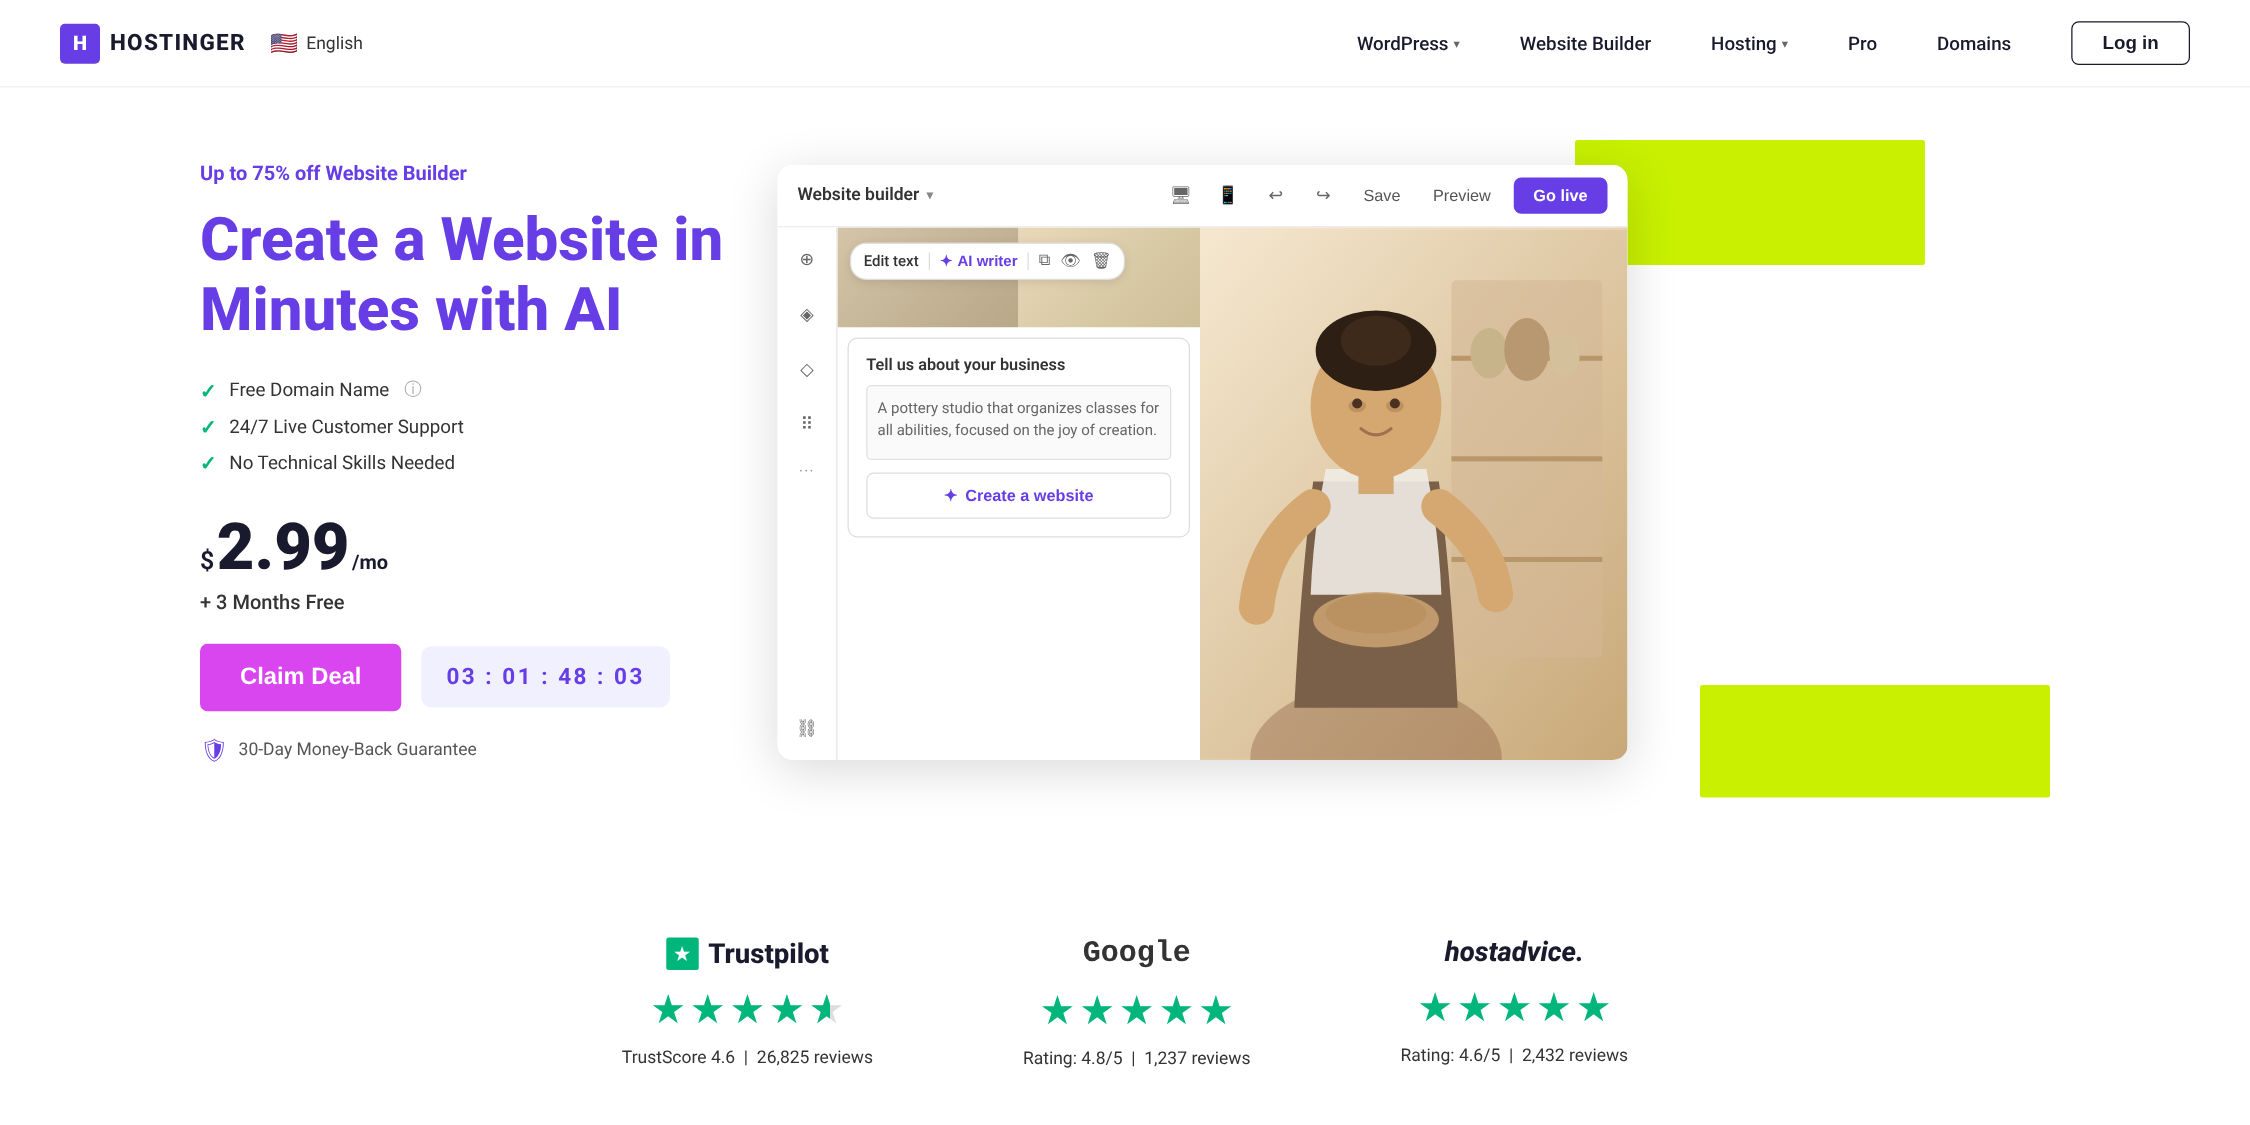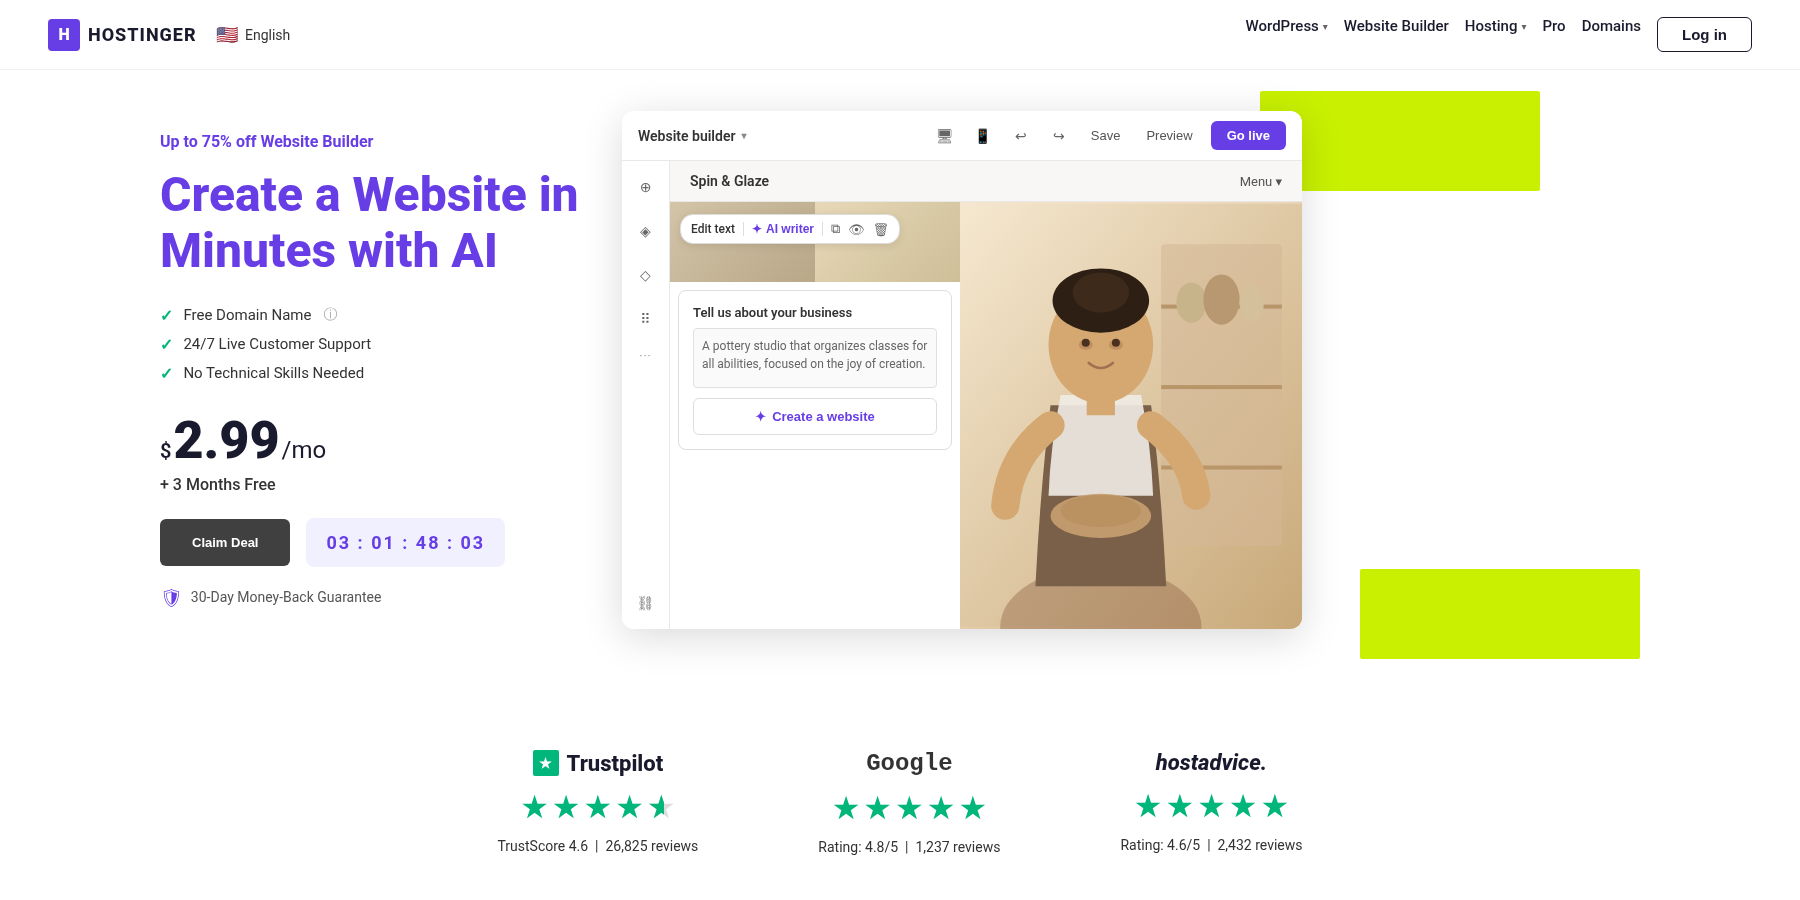--- a/index.html
+++ b/index.html
@@ -12,21 +12,21 @@
       position: sticky; top: 0; background: #fff; z-index: 100;
     }
     .navbar-left { display: flex; align-items: center; gap: 12px; }
     .logo { display: flex; align-items: center; gap: 8px; }
     .logo-icon { width: 32px; height: 32px; background: #673de6; border-radius: 4px; display: flex; align-items: center; justify-content: center; }
     .logo-icon span { color: #fff; font-weight: 900; font-size: 16px; }
     .logo-text { font-weight: 800; font-size: 18px; letter-spacing: 1px; color: #1a1a2e; }
     .lang-selector { display: flex; align-items: center; gap: 6px; cursor: pointer; padding: 4px 8px; border-radius: 4px; }
     .flag { font-size: 18px; }
     .lang-text { font-size: 14px; color: #333; }
-    .navbar-right { display: flex; align-items: flex-start; gap: 16px; }
+    .navbar-right { display: flex; align-items: center; gap: 48px; }
     .nav-item { font-size: 15px; color: #1a1a2e; cursor: pointer; display: flex; align-items: center; gap: 4px; font-weight: 500; }
     .chevron { font-size: 10px; color: #666; }
     .login-btn {
       border: 1.5px solid #1a1a2e; border-radius: 6px;
       padding: 8px 24px; font-size: 15px; font-weight: 600;
       cursor: pointer; background: #fff; color: #1a1a2e;
     }
 
     
     .hero {
@@ -38,26 +38,26 @@
     .hero-promo { font-size: 16px; color: #333; margin-bottom: 16px; }
     .hero-promo span { color: #673de6; font-weight: 700; }
     .hero-title { font-size: 48px; font-weight: 800; line-height: 1.15; color: #1a1a2e; margin-bottom: 28px; }
     .hero-title span { color: #673de6; }
     .hero-features { list-style: none; margin-bottom: 32px; display: flex; flex-direction: column; gap: 10px; }
     .hero-features li { display: flex; align-items: center; gap: 10px; font-size: 15px; color: #333; }
     .check-icon { color: #00b67a; font-size: 16px; font-weight: 700; }
     .price-row { margin-bottom: 8px; display: flex; align-items: baseline; gap: 2px; }
     .price-dollar { font-size: 20px; color: #1a1a2e; font-weight: 600; }
     .price-main { font-size: 52px; font-weight: 900; color: #1a1a2e; line-height: 1; }
-    .price-period { font-size: 24px; color: #1a1a2e; font-weight: 400; }
+    .price-period { font-size: 16px; color: #1a1a2e; font-weight: 700; }
     .price-free { font-size: 16px; color: #333; margin-bottom: 24px; font-weight: 500; }
     .cta-row { display: flex; align-items: center; gap: 16px; margin-bottom: 20px; }
     .claim-btn {
-      background: #404040; color: #fff; border: none;
-      border-radius: 6px; padding: 16px 32px; font-size: 13px; font-weight: 700;
+      background: #d946ef; color: #fff; border: none;
+      border-radius: 6px; padding: 16px 32px; font-size: 19px; font-weight: 700;
       cursor: pointer;
     }
     .timer {
       background: #f0f0ff; border-radius: 8px;
       padding: 14px 20px; font-size: 18px; font-weight: 700; color: #673de6;
       letter-spacing: 2px;
     }
     .guarantee { display: flex; align-items: center; gap: 8px; font-size: 14px; color: #555; }
     .shield-icon { color: #673de6; font-size: 18px; }
 
@@ -318,24 +318,20 @@
             <div class="sidebar-icon">⊕</div>
             <div class="sidebar-icon">◈</div>
             <div class="sidebar-icon">◇</div>
             <div class="sidebar-icon">⠿</div>
             <div class="sidebar-dots">···</div>
             <div style="margin-top:auto;" class="sidebar-icon">⛓</div>
           </div>
 
           <div class="builder-main">
 
-            <div class="site-header">
-              <span class="site-name">Spin &amp; Glaze</span>
-              <span class="site-menu">Menu ▾</span>
-            </div>
 
             <div class="site-canvas">
 
               <div class="canvas-left">
 
                 <div class="thumb-strip">
                   <div class="thumb">
                     <div class="thumb-placeholder"></div>
                   </div>
                   <div class="thumb">

